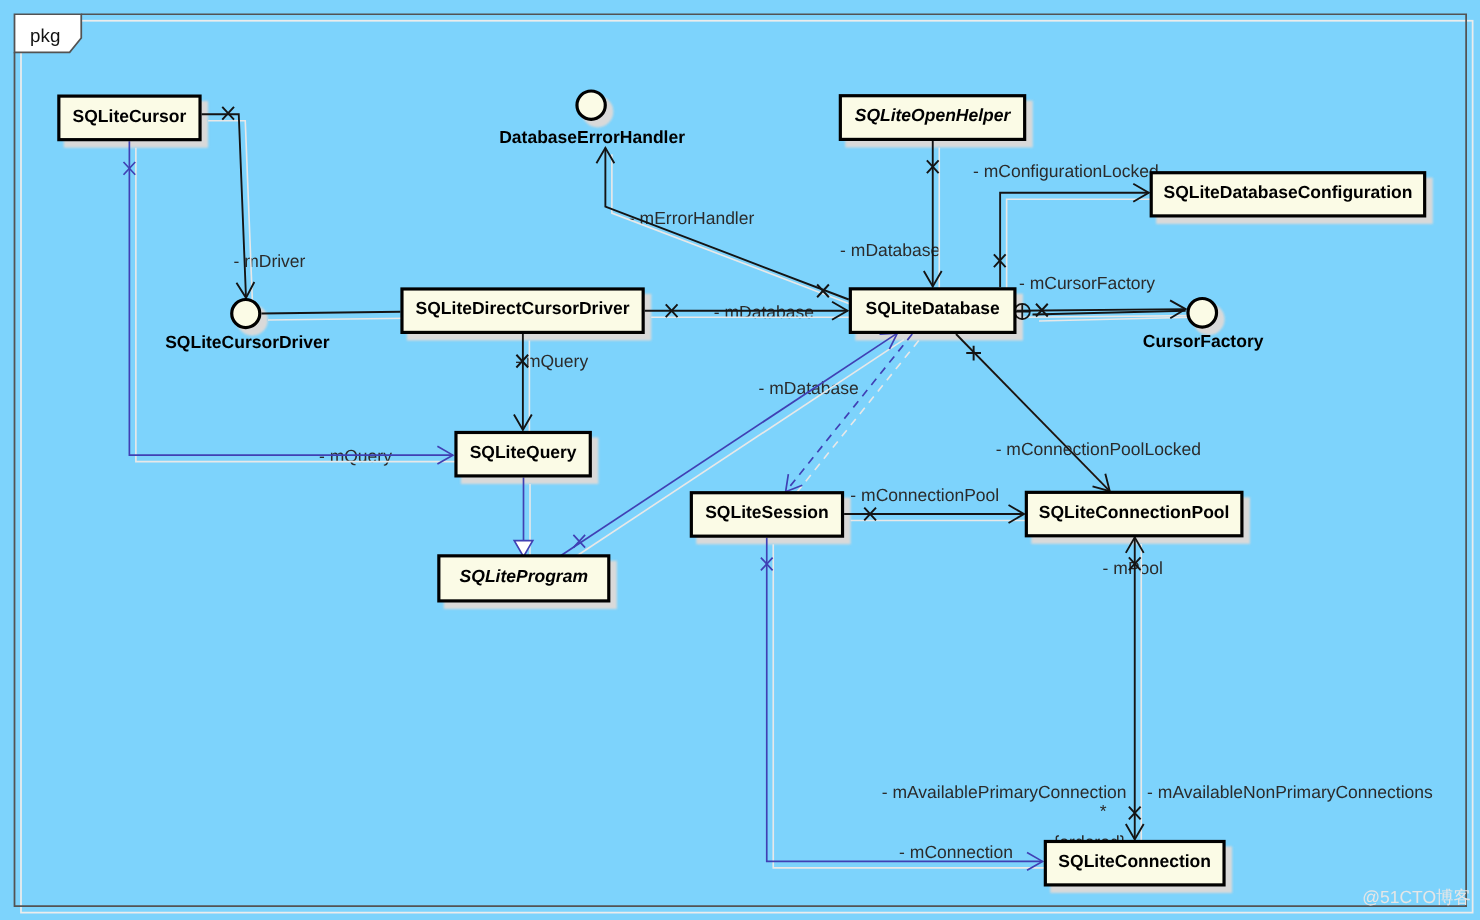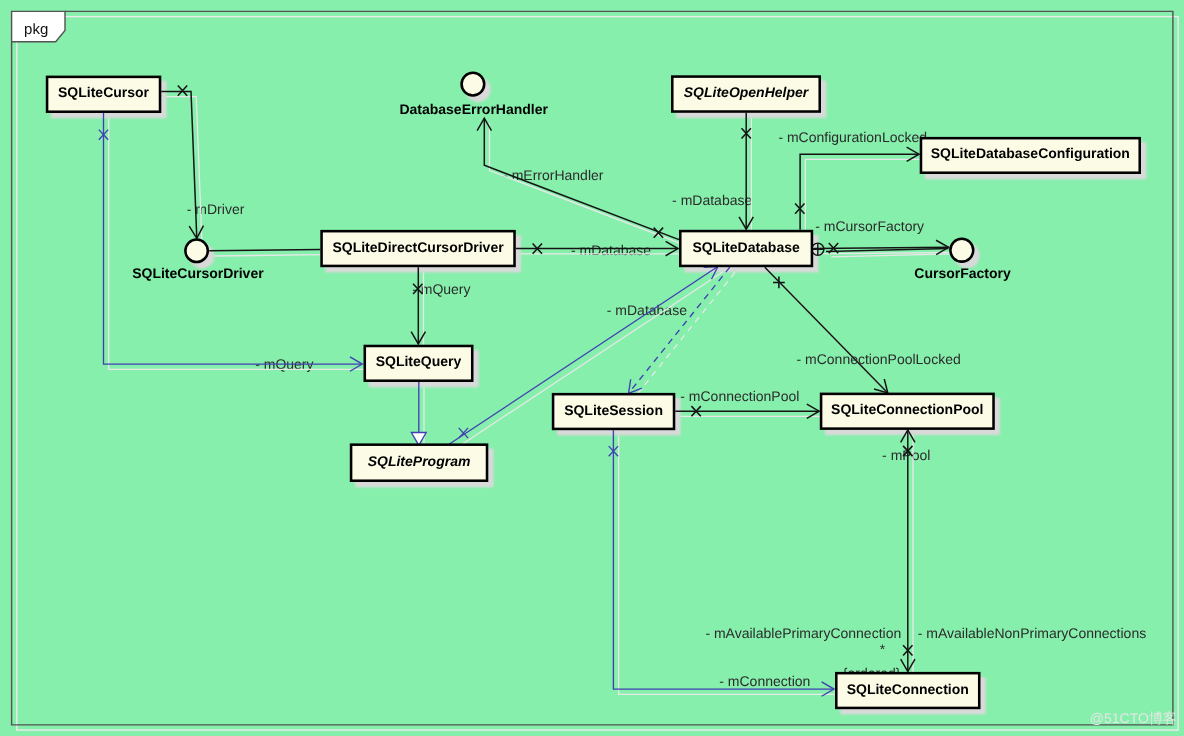--- a/index.html
+++ b/index.html
@@ -1,18 +1,18 @@
 <!DOCTYPE html>
 <html><head>
 <meta charset="utf-8">
 <title>UML Class Diagram</title>
 <style>
   html,body{margin:0;padding:0;background:#ffffff;}
   body{font-family:"Liberation Sans",sans-serif;-webkit-font-smoothing:antialiased;}
-  #diagram{position:relative;width:1184px;height:736px;overflow:hidden;background:#86efac;}
+  #diagram{position:relative;width:1184px;height:736px;overflow:hidden;background:#7dd3fc;}
   #layer{position:absolute;left:0;top:0;display:block;}
   text{font-family:"Liberation Sans",sans-serif;text-rendering:geometricPrecision;-webkit-font-smoothing:antialiased;}
   #layer{will-change:opacity;}
   .edge-label{font-size:14px;}
   .cls-name{font-size:14px;font-weight:bold;}
   .iface-name{font-size:14px;font-weight:bold;}
   .wm{font-size:14px;}
   .pkg-label{font-size:15px;}
 </style>
 </head>

